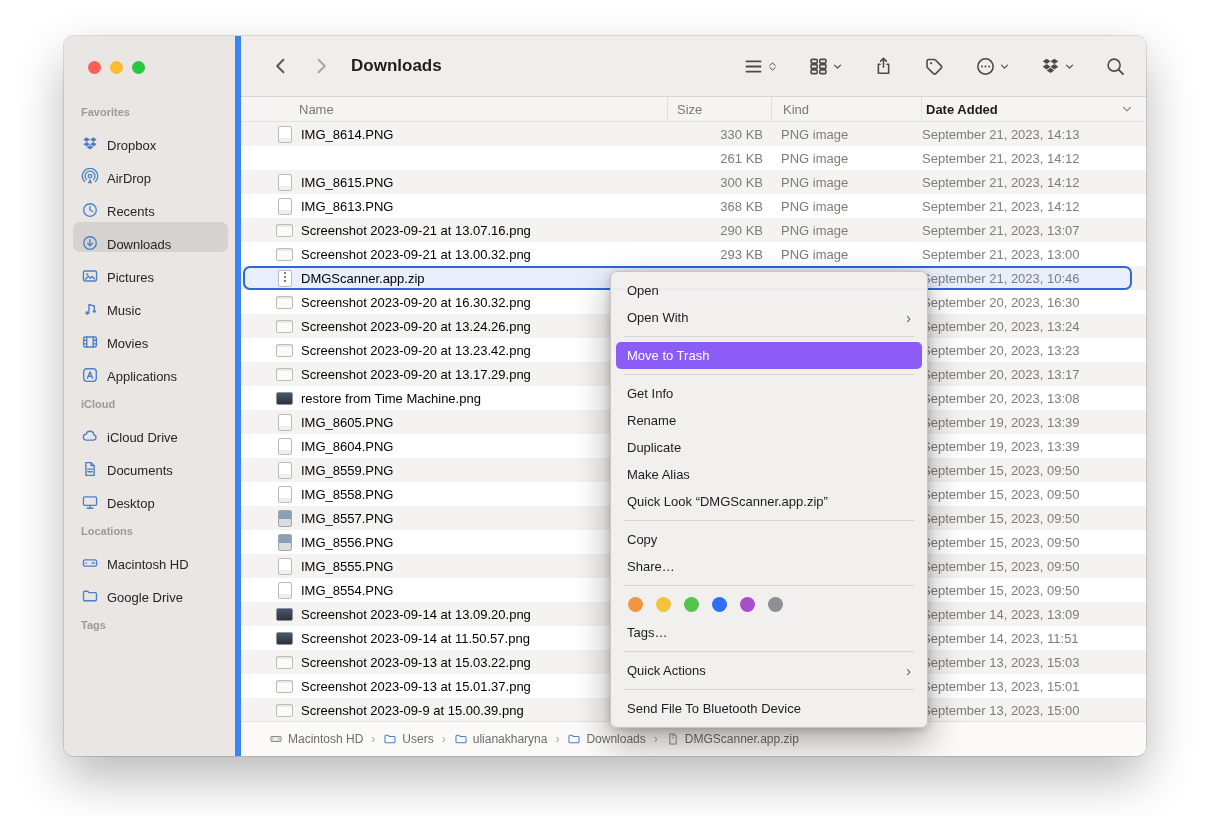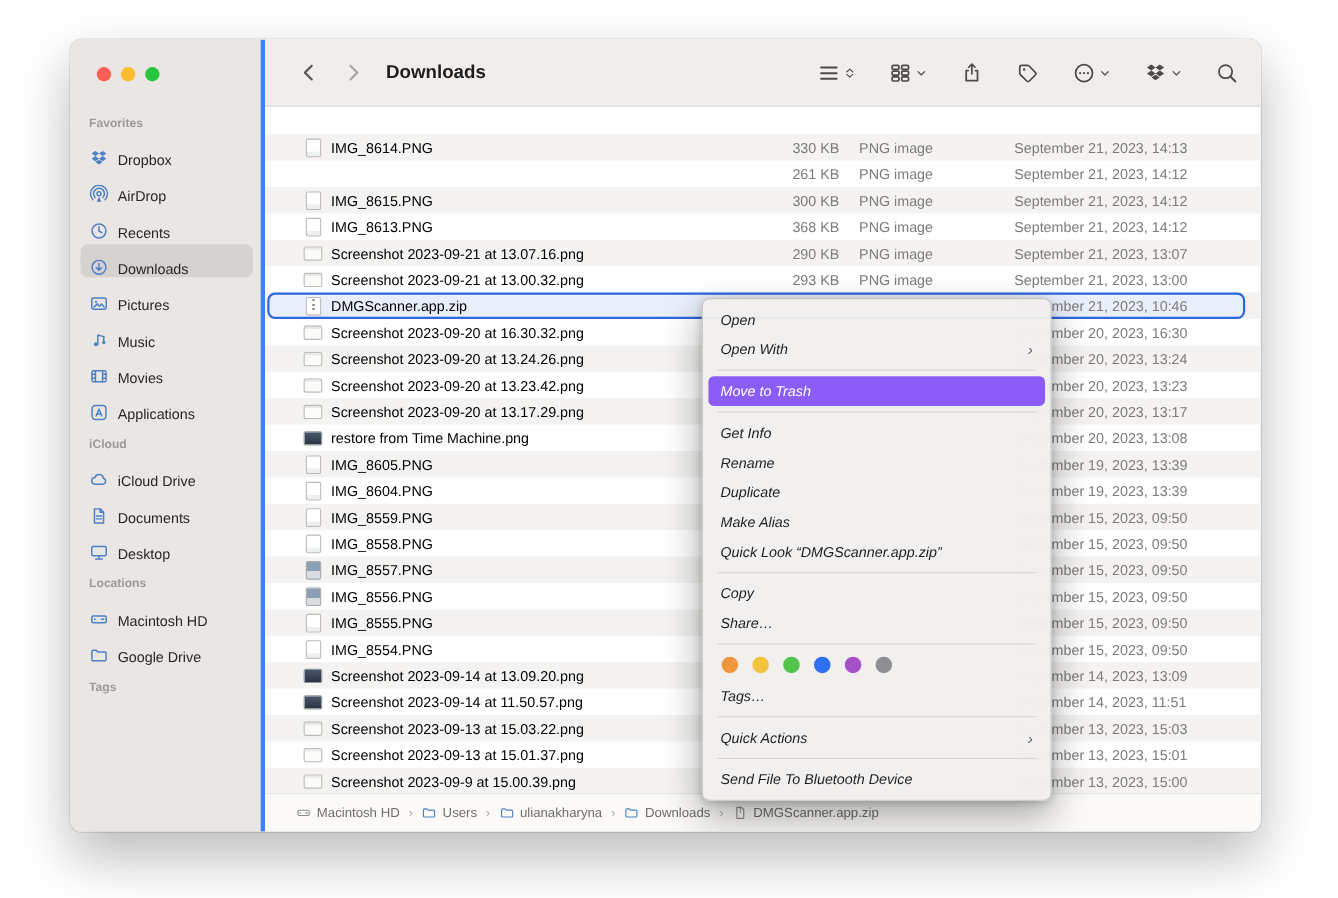--- a/index.html
+++ b/index.html
@@ -5,21 +5,21 @@
   * { box-sizing: border-box; margin: 0; padding: 0; }
   html, body { width: 1216px; height: 816px; background: #ffffff;
     font-family: "Liberation Sans", sans-serif; }
 
   .window { position: absolute; left: 64px; top: 36px; width: 1082px; height: 720px;
     border-radius: 10px; background: #fff; overflow: hidden;
     box-shadow: 0 22px 50px rgba(0,0,0,.28), 0 0 0 1px rgba(0,0,0,.12); }
 
   
   .sidebar { position: absolute; left: 0; top: 0; bottom: 0; width: 177px;
-    background: #e9e6e4; border-right: 4px solid #3b82f6; }
+    background: #e9e6e4; border-right: 6px solid #3b82f6; }
   .traffic { position: absolute; top: 25px; left: 24px; display: flex; gap: 9px; }
   .dot { width: 13px; height: 13px; border-radius: 50%; }
   .dot.red { background: #fe5f57; } .dot.yellow { background: #febc2e; } .dot.green { background: #28c83e; }
   .side-scroll { position: absolute; top: 56px; left: 9px; right: 7px; bottom: 0; overflow: hidden; }
   .side-label { font-size: 11px; font-weight: 700; color: #9e9a93; margin: 14px 0 5px 8px; }
   .side-item { display: flex; align-items: flex-end; gap: 8px; height: 30px; padding: 0 8px;
     border-radius: 7px; font-size: 13px; color: #262626; margin-bottom: 3px; }
   .side-item.selected { background: #d6d2cf; }
   .icn { display: inline-flex; }
   .side-item .icn { width: 18px; height: 18px; color: #4c80c6; flex: none; }
@@ -83,23 +83,23 @@
   
   .pathbar { position: absolute; bottom: 0; left: 0; right: 0; height: 35px; border-top: 1px solid #e5e3e0;
     background: #fbfaf8; display: flex; align-items: center; padding-left: 28px;
     font-size: 12px; color: #6f6d6a; white-space: nowrap; }
   .crumb { display: flex; align-items: center; gap: 5px; }
   .crumb .icn { width: 14px; height: 14px; color: #4c80c6; }
   .crumb .icn.gray { color: #8e8c89; }
   .crumb-sep { margin: 0 8px; color: #a9a7a4; }
 
   
-  .ctx { position: absolute; left: 574px; top: 235px; width: 318px; z-index: 10;
+  .ctx { position: absolute; left: 546px; top: 235px; width: 318px; z-index: 10;
     background: rgba(242,240,238,.97); border: 1px solid #c8c6c3; border-radius: 7px;
-    box-shadow: 0 14px 36px rgba(0,0,0,.33), 0 2px 8px rgba(0,0,0,.18); padding: 5px 0; font-style: italic; }
+    box-shadow: 0 14px 36px rgba(0,0,0,.33), 0 2px 8px rgba(0,0,0,.18); padding: 5px 0; }
   .mi { height: 27px; display: flex; align-items: center; margin: 0 5px; padding: 0 11px;
     border-radius: 5px; font-size: 13px; color: #1d1d1f; }
   .mi .grow { flex: 1; white-space: nowrap; overflow: hidden; }
   .mi .sub { color: #58565a; font-size: 14px; }
   .mi.hl { background: #8b5cf6; color: #fff; }
   .msep { height: 1px; background: #d8d5d2; margin: 5px 13px; }
   .mtags { display: flex; align-items: center; gap: 13px; padding-left: 17px; height: 26px; margin: 2px 0; }
   .tag-dot { width: 15px; height: 15px; border-radius: 50%; }
 </style>
 </head>
@@ -348,20 +348,31 @@
             <span class="icn">
               <svg viewBox="0 0 20 20" fill="none" stroke="currentColor" stroke-width="1.5" stroke-linecap="round" stroke-linejoin="round" xmlns="http://www.w3.org/2000/svg">
                 <circle cx="8.7" cy="8.7" r="5.7"></circle>
                 <path d="M12.9 12.9l4.3 4.3" stroke-width="1.7"></path>
               </svg>
             </span>
           </div>
         </div>
     </div>
 
+    <div class="cols">
+      <div class="col c-name">Name</div>
+      <div class="col c-size">Size</div>
+      <div class="col c-kind">Kind</div>
+      <div class="col c-date">Date Added</div>
+      <span class="sort-chev" id="sort-chev">
+          <svg viewBox="0 0 20 20" fill="none" stroke="currentColor" stroke-width="1.5" stroke-linecap="round" stroke-linejoin="round" xmlns="http://www.w3.org/2000/svg">
+            <path d="M4.5 7.5 10 13l5.5-5.5" stroke-width="2"></path>
+          </svg>
+        </span>
+    </div>
 
     <div class="rows" id="rows">
         <div class="file-row alt">
           <div class="cell name">
             <span class="fi image-file-icon"></span>
             <span>IMG_8614.PNG</span>
           </div>
           <div class="cell size">330 KB</div>
           <div class="cell kind">PNG image</div>
           <div class="cell date">September 21, 2023, 14:13</div>

